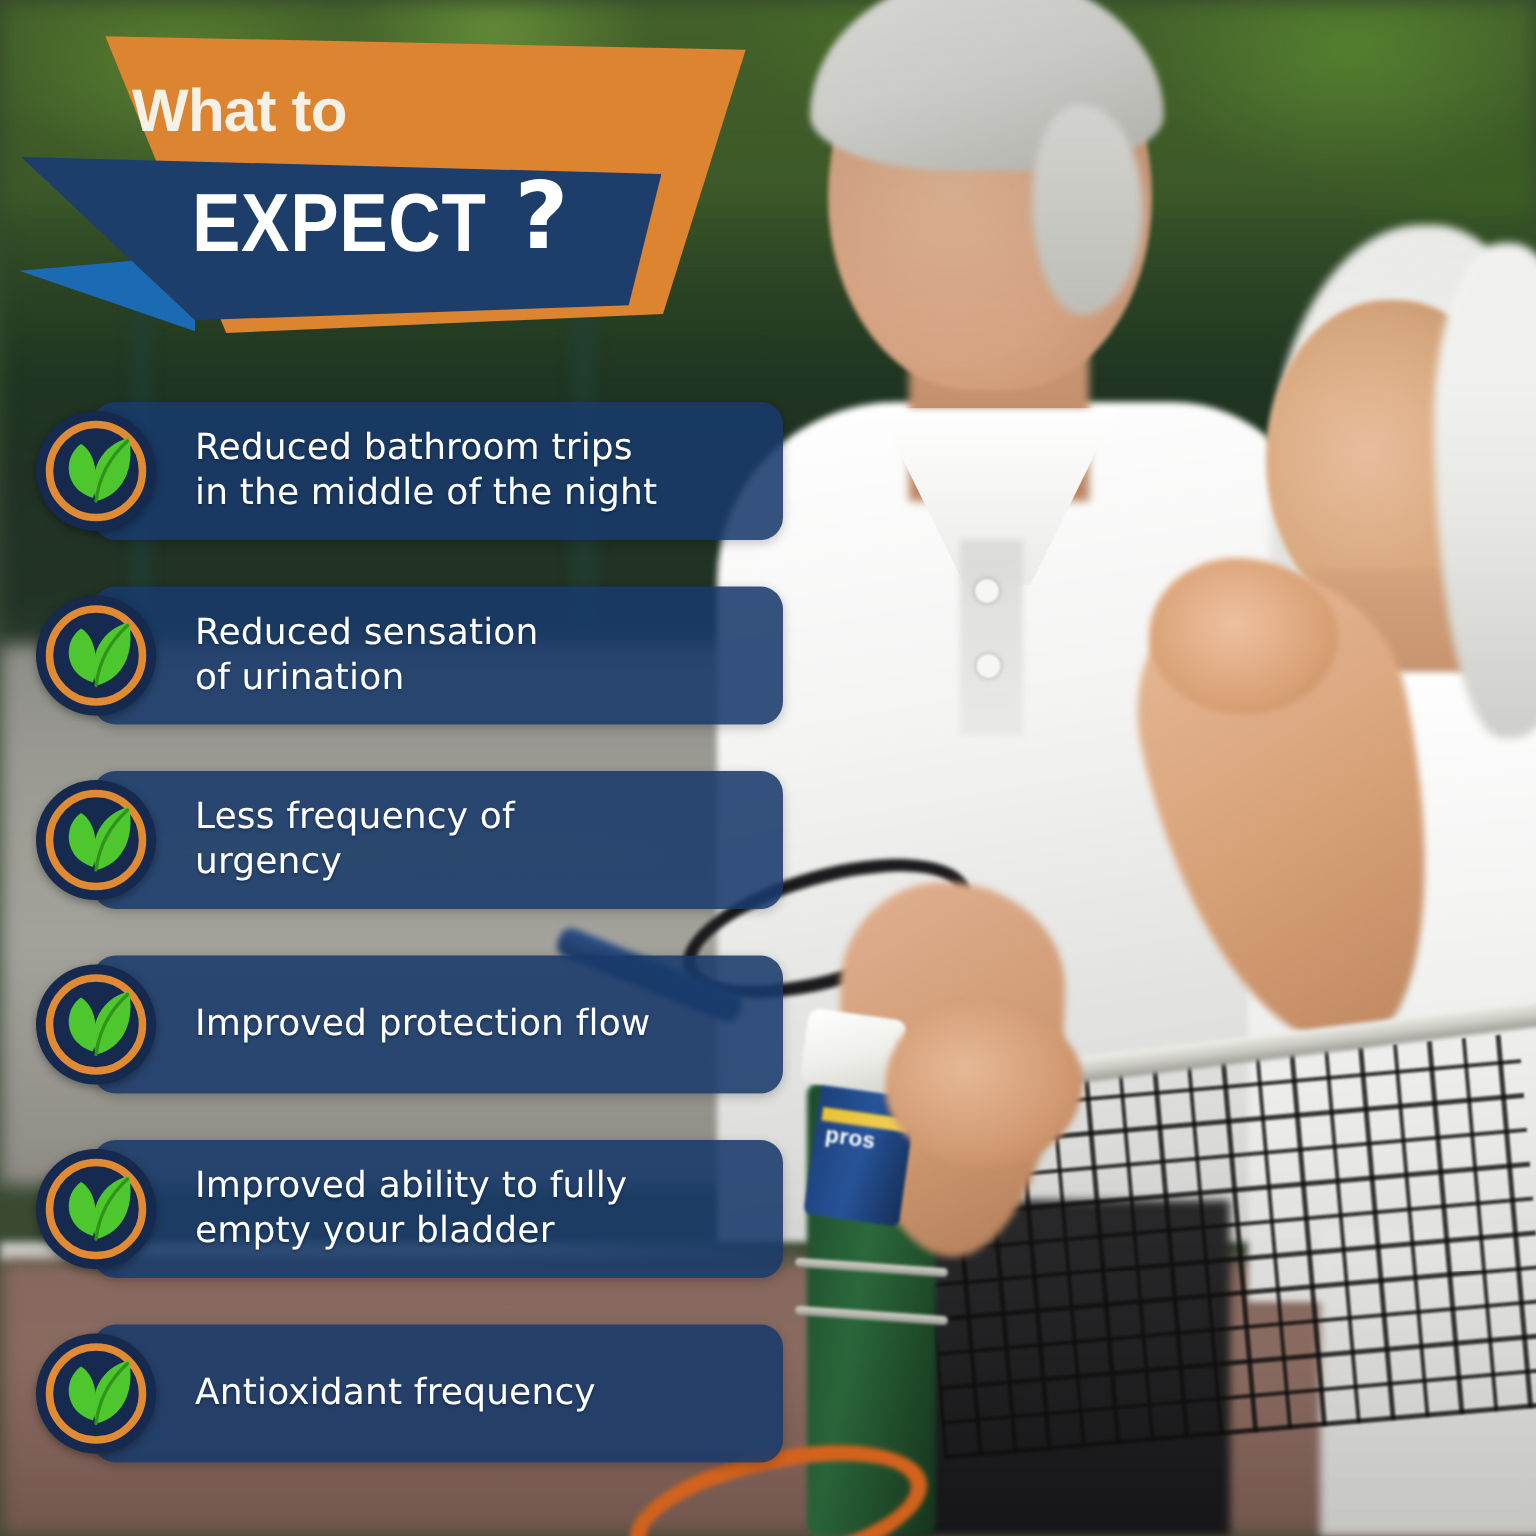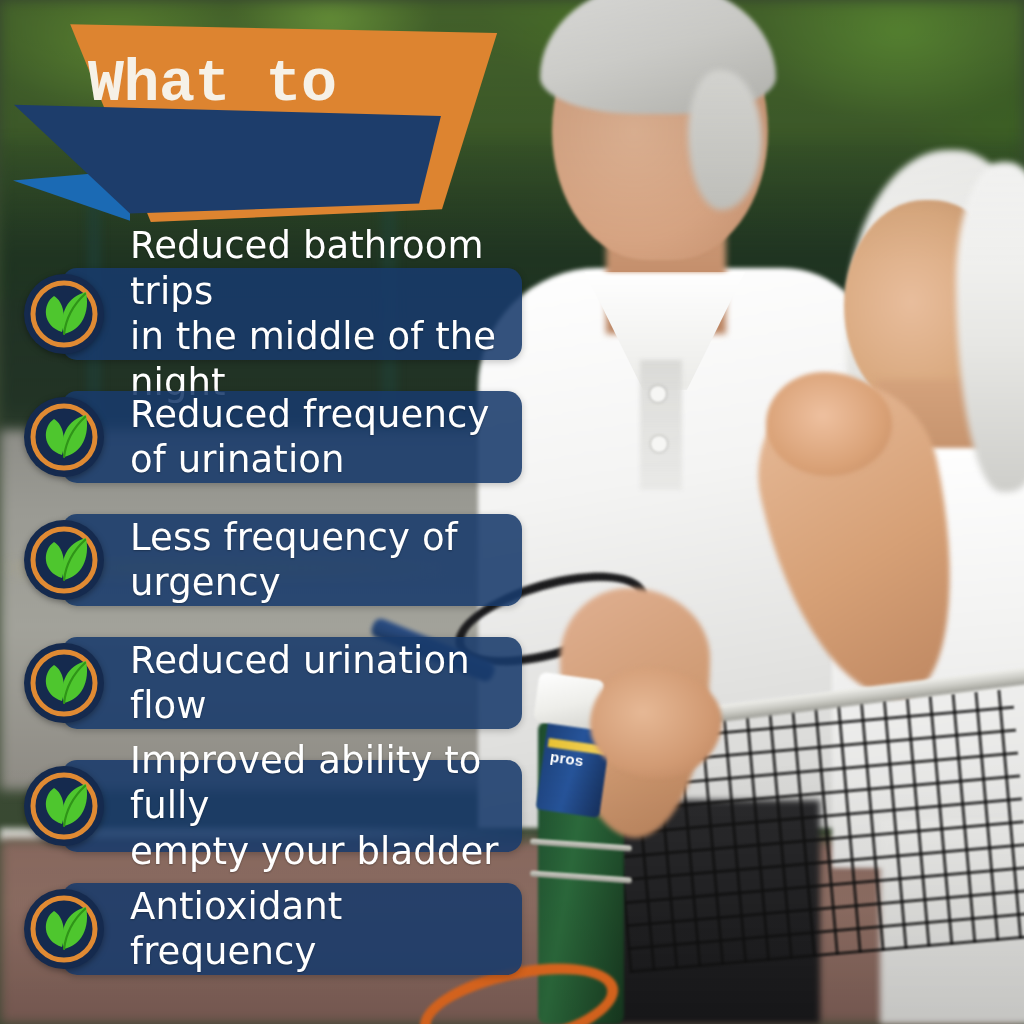--- a/index.html
+++ b/index.html
@@ -271,22 +271,22 @@
     clip-path: polygon(2.5% 78.5%, 25.0% 74.0%, 25.0% 96.0%);
   }
   .banner-navy {
     position: absolute; left: 0; top: 0; width: 520px; height: 230px;
     background: #1d3d6b;
     clip-path: polygon(2.7% 45.5%, 84.8% 50.4%, 80.6% 88.5%, 25.0% 92.8%);
   }
   .banner-line1 {
     position: absolute; left: 88px; top: 54px;
     color: #f6f1e7;
-    font-size: 60px; font-weight: 700; letter-spacing: -0.5px;
-    font-family: Liberation Mono, monospace;
+    font-size: 40px; font-weight: 700; letter-spacing: -0.5px;
+    font-family: Liberation Sans, sans-serif;
     line-height: 1; white-space: nowrap;
   }
   .banner-line2 {
     position: absolute; left: 128px; top: 121px;
     display: flex; align-items: flex-start; gap: 8px; white-space: nowrap;
   }
   .banner-expect {
     color: #ffffff; font-size: 55px; font-weight: 700;
     font-family: "Liberation Sans Narrow", "Liberation Sans", sans-serif;
     transform: scaleX(0.88); transform-origin: left top;
@@ -306,21 +306,21 @@
   .benefit-pill {
     position: absolute; left: 62px; top: 0;
     width: 460px; height: 100%;
     background: rgba(24, 58, 107, 0.88);
     border-radius: 15px;
     display: flex; align-items: center;
     box-shadow: 0 2px 7px rgba(0,0,0,0.22);
   }
   .benefit-text {
     color: #ffffff;
-    font-size: 37px;
+    font-size: 24px;
     font-weight: 400;
     letter-spacing: 0.1px;
     line-height: 1.23;
     padding-left: 68px;
     padding-right: 16px;
     font-family: "DejaVu Sans", "Liberation Sans", sans-serif;
     text-shadow: 0 1px 2px rgba(0,0,0,0.28);
     white-space: pre-line;
   }
   .benefit-icon {
@@ -385,41 +385,45 @@
     <div class="racket-2"></div>
 
     <div class="photo-haze"></div>
   </div>
 
   <div class="banner">
     <div class="banner-orange"></div>
     <div class="banner-tab"></div>
     <div class="banner-navy"></div>
     <div class="banner-line1">What to</div>
+    <div class="banner-line2">
+      <span class="banner-expect">EXPECT</span>
+      <span class="banner-qmark">?</span>
+    </div>
   </div>
 
   <div class="benefits">
       <div class="benefit-row" style="top: 10px; height: 92px;">
         <div class="benefit-pill">
           <div class="benefit-text">Reduced bathroom trips
 in the middle of the night</div>
         </div>
         <div class="benefit-icon">
           <svg viewBox="0 0 80 80" xmlns="http://www.w3.org/2000/svg">
             <circle cx="40" cy="40" r="36" fill="#152a4e"></circle>
             <circle cx="40" cy="40" r="31" fill="none" stroke="#e08a33" stroke-width="5"></circle>
             <path d="M38 58 C18 52 18 30 30 22 C40 28 42 44 38 58 Z" fill="#4ec62e"></path>
             <path d="M40 60 C34 40 44 22 62 18 C66 38 58 56 40 60 Z" fill="#4ec62e"></path>
             <path d="M40 60 C42 44 50 30 61 20" fill="none" stroke="#2f9418" stroke-width="2.2" stroke-linecap="round"></path>
           </svg>
         </div>
       </div>
       <div class="benefit-row" style="top: 133px; height: 92px;">
         <div class="benefit-pill">
-          <div class="benefit-text">Reduced frequency
+          <div class="benefit-text">Reduced sensation
 of urination</div>
         </div>
         <div class="benefit-icon">
           <svg viewBox="0 0 80 80" xmlns="http://www.w3.org/2000/svg">
             <circle cx="40" cy="40" r="36" fill="#152a4e"></circle>
             <circle cx="40" cy="40" r="31" fill="none" stroke="#e08a33" stroke-width="5"></circle>
             <path d="M38 58 C18 52 18 30 30 22 C40 28 42 44 38 58 Z" fill="#4ec62e"></path>
             <path d="M40 60 C34 40 44 22 62 18 C66 38 58 56 40 60 Z" fill="#4ec62e"></path>
             <path d="M40 60 C42 44 50 30 61 20" fill="none" stroke="#2f9418" stroke-width="2.2" stroke-linecap="round"></path>
           </svg>
@@ -435,21 +439,21 @@
             <circle cx="40" cy="40" r="36" fill="#152a4e"></circle>
             <circle cx="40" cy="40" r="31" fill="none" stroke="#e08a33" stroke-width="5"></circle>
             <path d="M38 58 C18 52 18 30 30 22 C40 28 42 44 38 58 Z" fill="#4ec62e"></path>
             <path d="M40 60 C34 40 44 22 62 18 C66 38 58 56 40 60 Z" fill="#4ec62e"></path>
             <path d="M40 60 C42 44 50 30 61 20" fill="none" stroke="#2f9418" stroke-width="2.2" stroke-linecap="round"></path>
           </svg>
         </div>
       </div>
       <div class="benefit-row" style="top: 379px; height: 92px;">
         <div class="benefit-pill">
-          <div class="benefit-text">Reduced urination flow</div>
+          <div class="benefit-text">Improved protection flow</div>
         </div>
         <div class="benefit-icon">
           <svg viewBox="0 0 80 80" xmlns="http://www.w3.org/2000/svg">
             <circle cx="40" cy="40" r="36" fill="#152a4e"></circle>
             <circle cx="40" cy="40" r="31" fill="none" stroke="#e08a33" stroke-width="5"></circle>
             <path d="M38 58 C18 52 18 30 30 22 C40 28 42 44 38 58 Z" fill="#4ec62e"></path>
             <path d="M40 60 C34 40 44 22 62 18 C66 38 58 56 40 60 Z" fill="#4ec62e"></path>
             <path d="M40 60 C42 44 50 30 61 20" fill="none" stroke="#2f9418" stroke-width="2.2" stroke-linecap="round"></path>
           </svg>
         </div>

